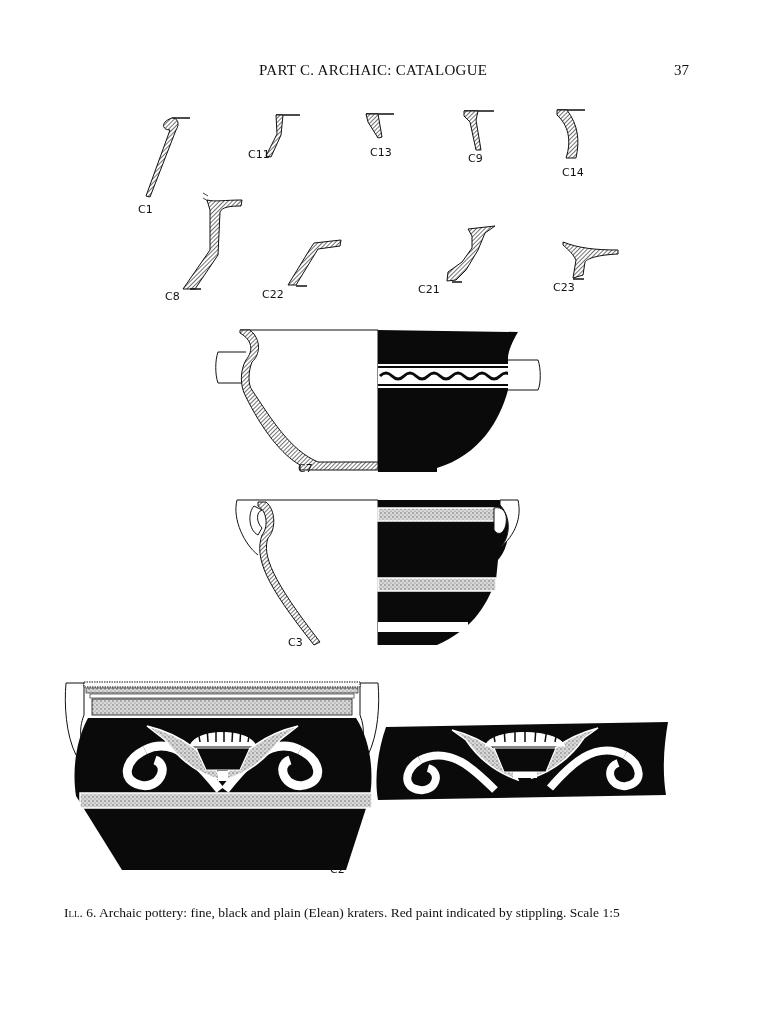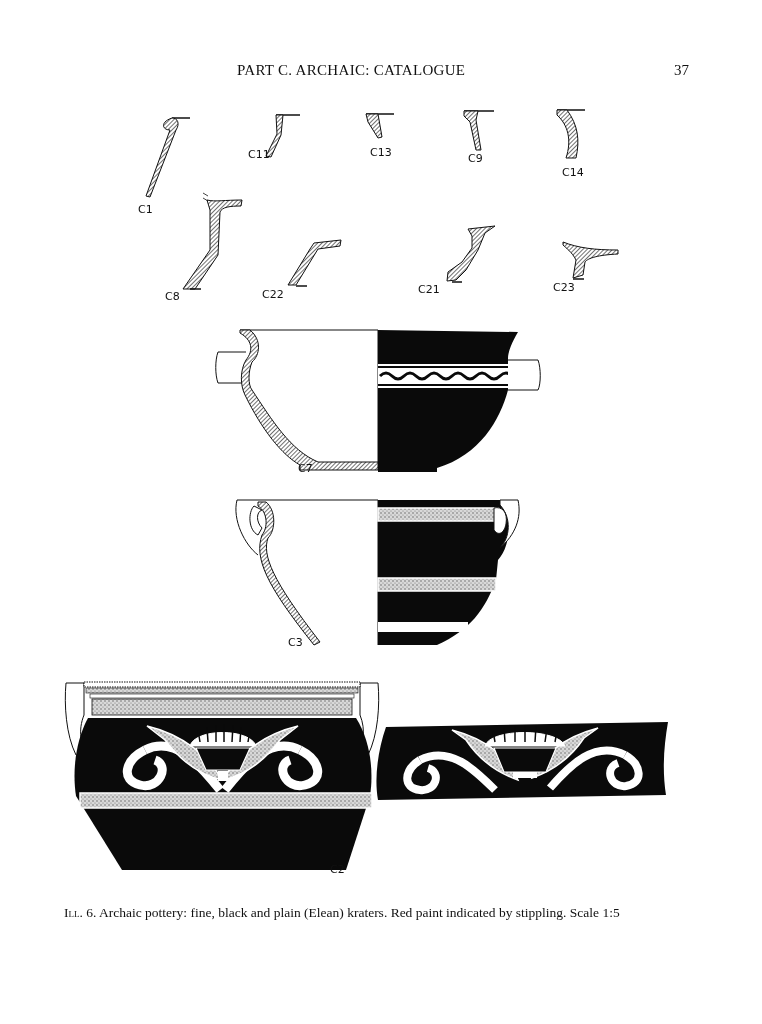--- a/index.html
+++ b/index.html
@@ -1,17 +1,17 @@
 <!DOCTYPE html>
 <html><head>
 <meta charset="utf-8">
 <style>
   html, body { margin: 0; padding: 0; background: #ffffff; }
   body { width: 762px; height: 1024px; position: relative; overflow: hidden; font-family: "Liberation Serif", serif; color: #111; }
-  .running-head { position: absolute; top: 62px; left: 237px; font-size: 15px; letter-spacing: 0.3px; }
+  .running-head { position: absolute; top: 62px; left: 259px; font-size: 15px; letter-spacing: 0.3px; }
   .page-number { position: absolute; top: 62px; left: 674px; font-size: 15px; text-align: center; }
   .figure { position: absolute; left: 0; top: 0; width: 762px; height: 1024px; }
   .label { font-family: "DejaVu Sans", sans-serif; font-size: 11px; fill: #111; }
   .caption { position: absolute; top: 905px; left: 64px; width: 650px; font-size: 13.5px; white-space: nowrap; }
   .caption .sc { font-variant: small-caps; }
 </style>
 </head>
 <body>
 
 <div class="running-head">PART C. ARCHAIC: CATALOGUE</div>

